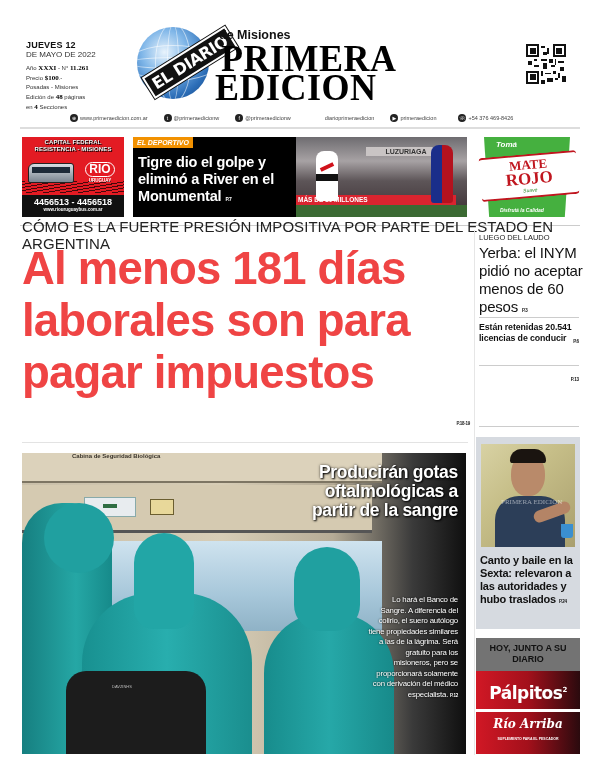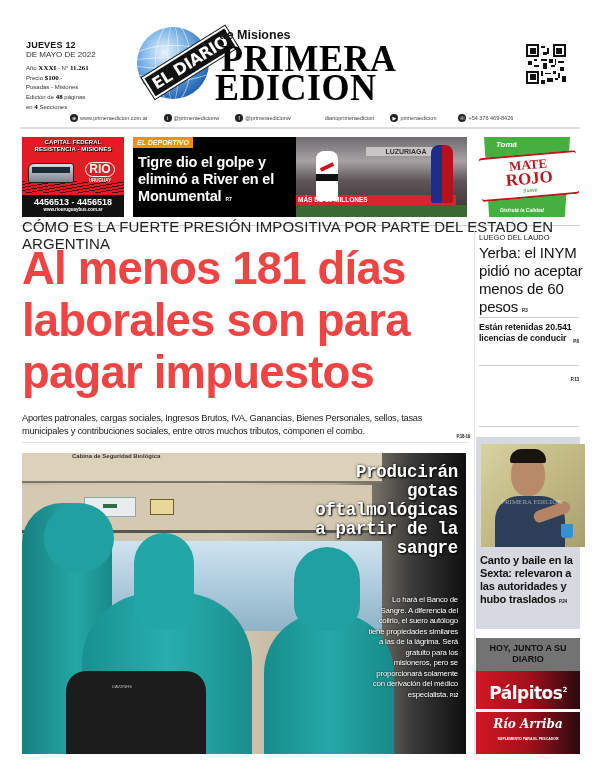--- a/index.html
+++ b/index.html
@@ -114,36 +114,36 @@
   .p1 { left: 0; top: 50px; width: 90px; height: 260px; border-radius: 40px 40px 0 0; background: linear-gradient(90deg, #167f80, #25a7a5 60%, #168a8a); }
   .p1h { left: 22px; top: 50px; width: 70px; height: 70px; border-radius: 50%; background: #20a0a0; }
   .p2 { left: 60px; top: 140px; width: 170px; height: 170px; border-radius: 70px 70px 0 0; background: linear-gradient(90deg, #189090, #28aeae 50%, #1a8e8e); }
   .p2h { left: 112px; top: 80px; width: 60px; height: 96px; border-radius: 30px 30px 20px 20px; background: #22a6a6; }
   .p3 { left: 242px; top: 160px; width: 130px; height: 150px; border-radius: 60px 60px 0 0; background: linear-gradient(90deg, #178c8c, #26a8a8 50%, #178a8a); }
   .p3h { left: 272px; top: 94px; width: 66px; height: 84px; border-radius: 33px 33px 26px 26px; background: #20a0a0; }
   .chair { position: absolute; left: 44px; top: 218px; width: 140px; height: 100px; border-radius: 20px 20px 0 0; background: #1c1c1c; }
   .chair-label { position: absolute; left: 90px; top: 231px; font-size: 4px; color: #bbb; }
 
   .photo-title { position: absolute; right: 8px; top: 10px; width: 150px; text-align: right; color: #fff; font-weight: bold;
-    font-size: 17.5px; line-height: 19px; text-shadow: 1px 1px 2px #000, 0 0 3px rgba(0,0,0,0.6); letter-spacing: -0.3px; font-family: Liberation Mono, monospace; }
+    font-size: 17.5px; line-height: 19px; text-shadow: 1px 1px 2px #000, 0 0 3px rgba(0,0,0,0.6); letter-spacing: -0.3px; }
   .photo-body { position: absolute; right: 8px; top: 142px; width: 92px; text-align: right; color: #fff; font-size: 7.8px; line-height: 10.5px;
     text-shadow: 0 0 2px #000; letter-spacing: -0.2px; }
   .photo-body .pg { font-size: 4.5px; font-weight: bold; }
 
   
   .col-rule { position: absolute; left: 474px; top: 230px; width: 1px; height: 525px; background: #e6e6e6; }
   .side-kicker { position: absolute; left: 479px; top: 233px; font-size: 7.5px; color: #222; }
   .side-lead { position: absolute; left: 479px; top: 244px; width: 105px; font-size: 15px; line-height: 18px; color: #111; letter-spacing: -0.2px; }
   .side-lead .pg, .side-item .pg, .side-photo .pg { font-size: 4.5px; font-weight: bold; }
   .side-rule { position: absolute; left: 479px; width: 100px; height: 1px; background: #ccc; }
   .side-item { position: absolute; left: 479px; width: 100px; font-weight: bold; font-size: 8.8px; line-height: 10.6px; color: #111; letter-spacing: -0.1px; }
   .side-item .pg { float: right; margin-top: 4px; }
 
   .side-photo { position: absolute; left: 476px; top: 437px; width: 104px; height: 192px; background: #d6dae0; }
-  .side-photo .img { position: absolute; left: 5px; top: 7px; width: 104px; height: 103px;
+  .side-photo .img { position: absolute; left: 5px; top: 7px; width: 94px; height: 103px;
     background: linear-gradient(135deg, #d8d2a4 0%, #c6be88 40%, #a99f6e 100%); overflow: hidden; }
   .side-photo .face { position: absolute; left: 30px; top: 8px; width: 34px; height: 44px; border-radius: 50% 50% 45% 45%; background: #b98a6a; }
   .side-photo .hair { position: absolute; left: 29px; top: 5px; width: 36px; height: 14px; border-radius: 18px 18px 4px 4px; background: #1a1410; }
   .side-photo .shirt { position: absolute; left: 14px; top: 52px; width: 70px; height: 60px; border-radius: 24px 24px 0 0; background: #2c3e58; }
   .side-photo .arm { position: absolute; left: 52px; top: 62px; width: 38px; height: 12px; background: #b48466; border-radius: 6px; transform: rotate(-20deg); }
   .side-photo .cup { position: absolute; left: 80px; top: 80px; width: 12px; height: 14px; background: #3a8fd0; border-radius: 0 0 3px 3px; }
   .side-photo .wm { position: absolute; left: 20px; top: 55px; color: rgba(255,255,255,0.5); font-family: "Liberation Serif", serif; font-size: 7px; line-height: 7px; text-align: center; }
   .side-photo .cap { position: absolute; left: 4px; top: 117px; width: 96px; font-weight: bold; font-size: 11px; line-height: 13px; color: #111; letter-spacing: -0.2px; }
 
   .supp { position: absolute; left: 476px; top: 638px; width: 104px; }
@@ -288,21 +288,21 @@
     <span class="rojo">ROJO</span>
     <span class="suave">Suave</span>
   </div>
   <div class="disfruta">Disfrutá la Calidad</div>
 </div>
 
 <div class="rule-promos"></div>
 
 <div class="kicker">CÓMO ES LA FUERTE PRESIÓN IMPOSITIVA POR PARTE DEL ESTADO EN ARGENTINA</div>
 <h1 class="headline">Al menos 181 días laborales son para pagar impuestos</h1>
-<p class="deck"><span>Aportes patronales, cargas sociales, Ingresos Brutos, IVA, Ganancias, Bienes Personales, sellos, tasas municipales y contribuciones sociales, entre otros muchos tributos, componen el combo.</span> <span class="pg">P.18-19</span></p>
+<p class="deck"> <span class="pg">P.18-19</span></p>
 <div class="rule-deck"></div>
 
 <div class="photo-story">
   <div class="cabinet-top"></div>
   <div class="cabinet-label">Cabina de Seguridad Biológica</div>
   <div class="cabinet-mid"></div>
   <div class="panel"></div>
   <div class="warn"></div>
   <div class="glass"></div>
   <div class="person p1"></div>

